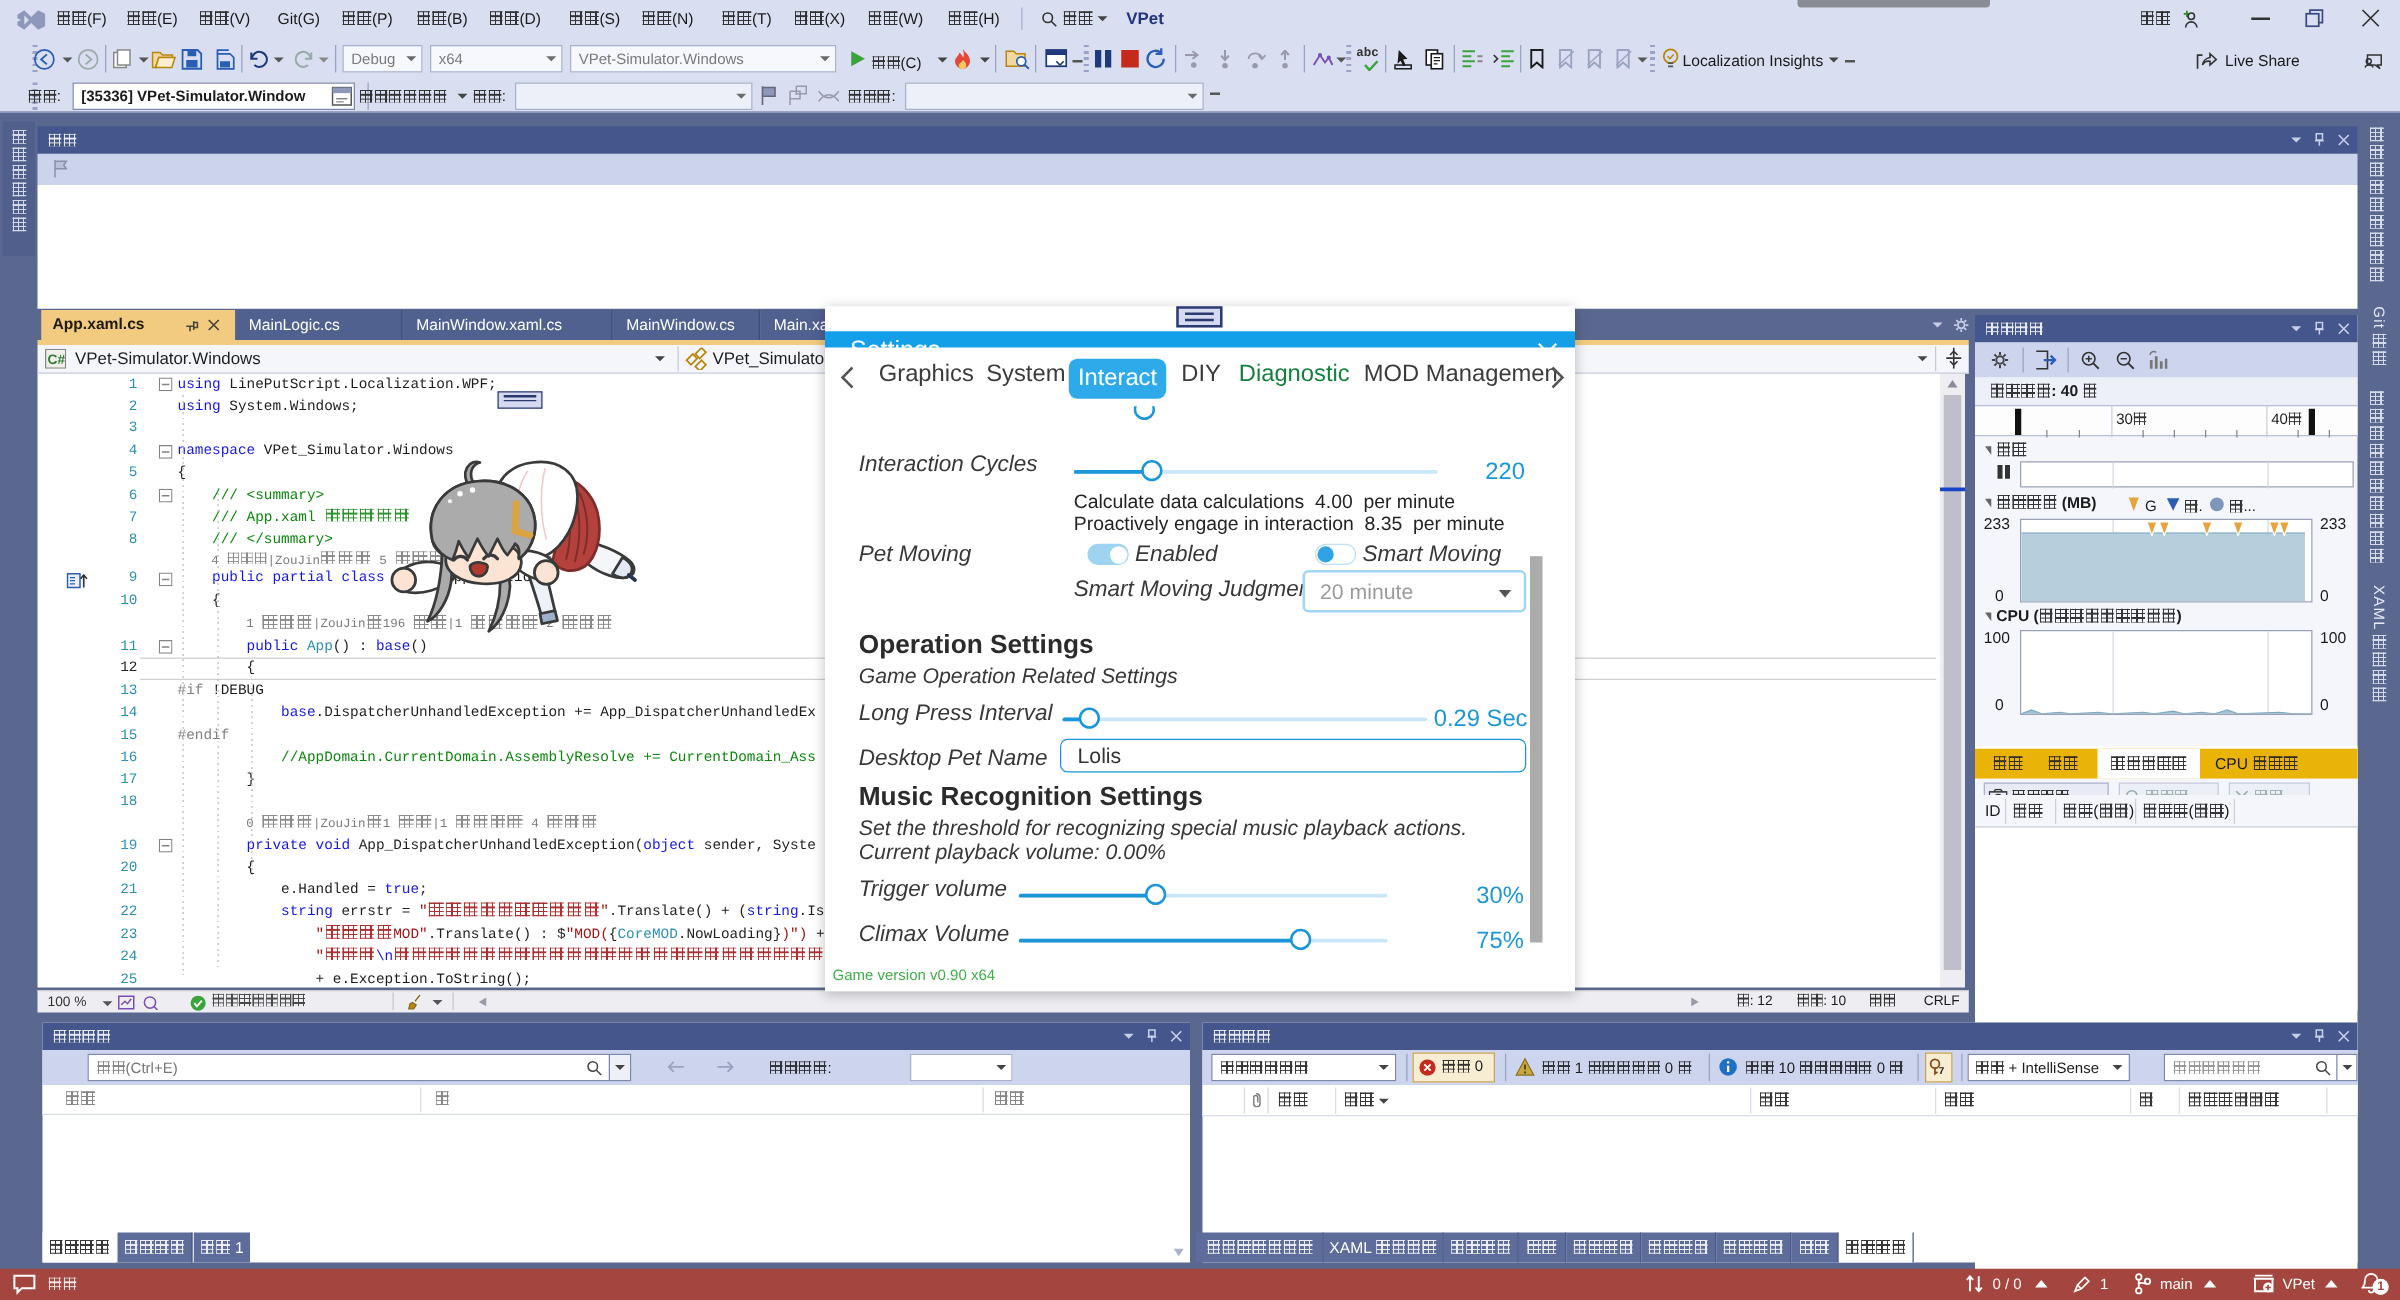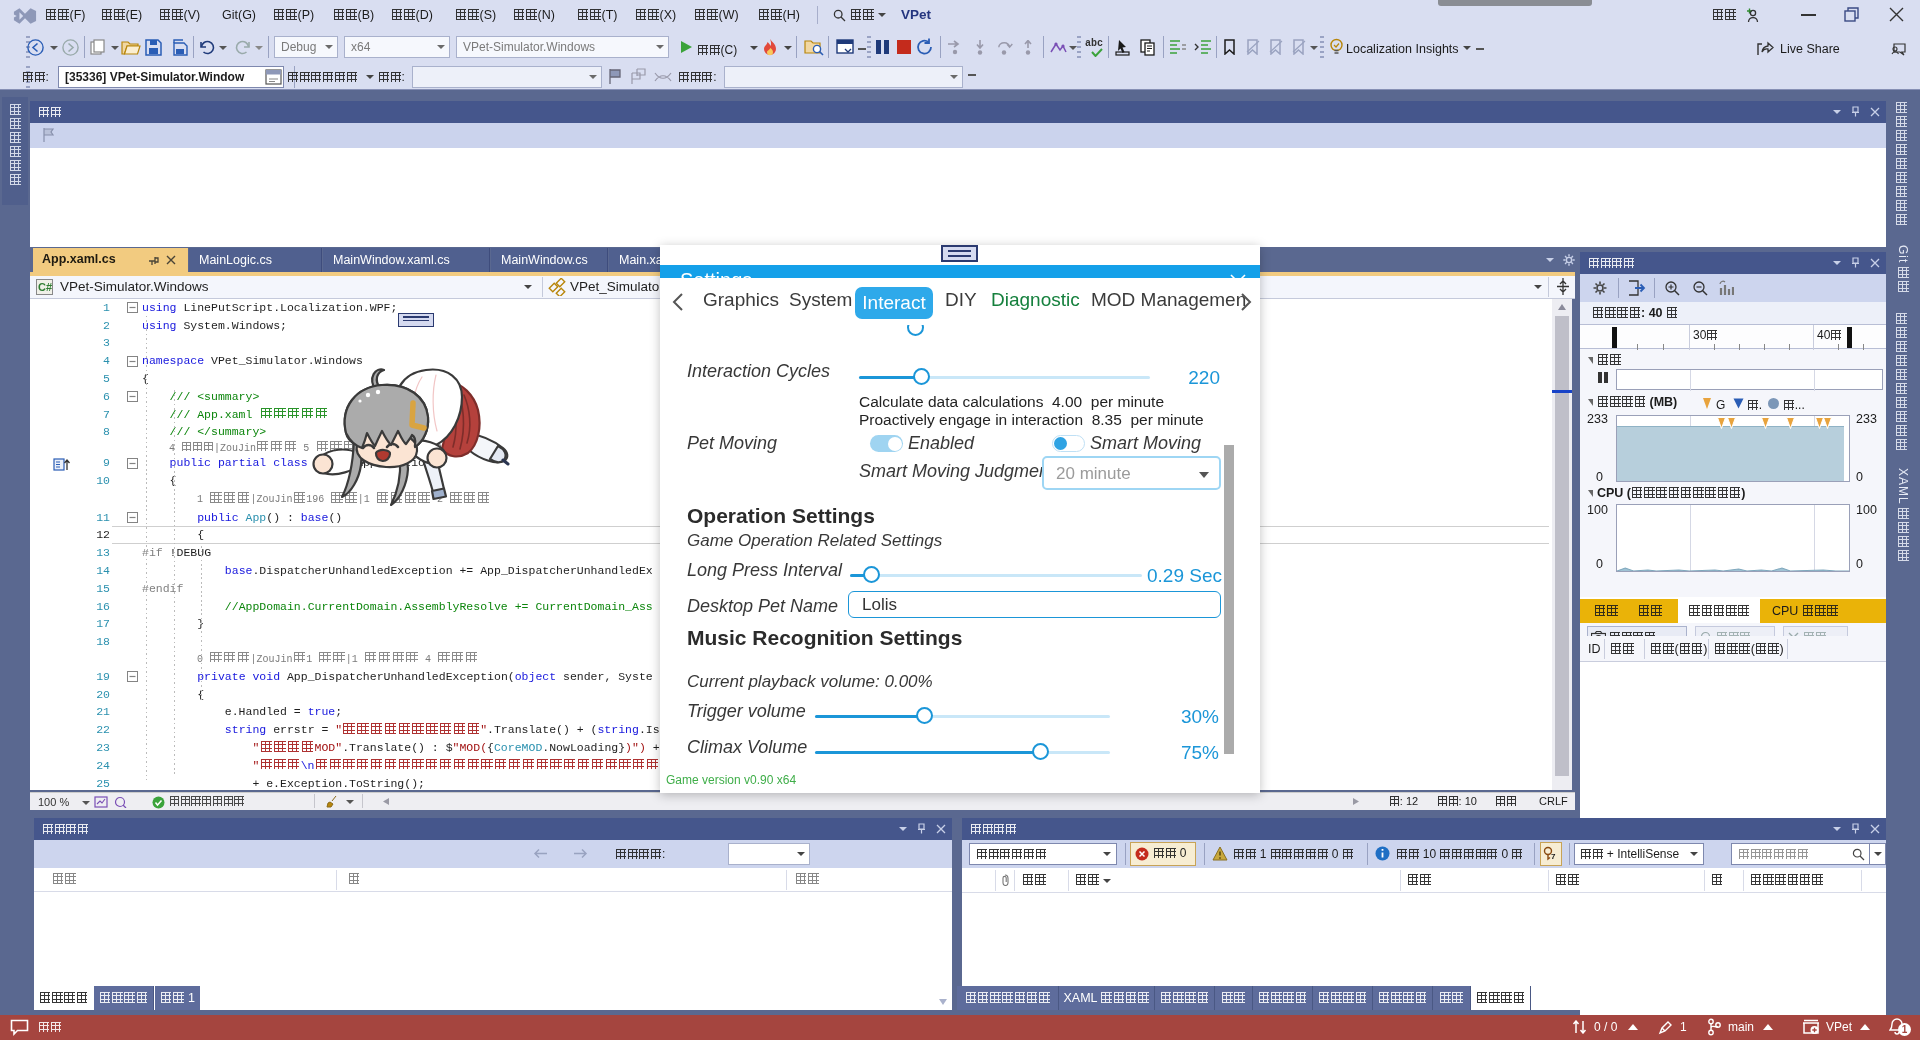--- a/index.html
+++ b/index.html
@@ -713,20 +713,29 @@
 <div class="picons">
  <span class="da2" style="border-top-color:#C8D0E8;"></span>
  <svg width="9" height="11" viewBox="0 0 9 11">
         <path d="M2 1 h5 v5 h-5 Z M1 6.5 h7 M4.5 6.5 v4" fill="none" stroke="#C8D0E8" stroke-width="1.2"></path>
       </svg>
  <svg width="10" height="10" viewBox="0 0 10 10">
         <path d="M1 1 L9 9 M9 1 L1 9" stroke="#C8D0E8" stroke-width="1.3"></path>
       </svg>
 </div>
     <div class="abs" style="left:0;top:22px;width:100%;height:28px;background:#CDD5EE;">
+<span class="abs" style="left:36px;top:3px;width:435px;height:22px;background:#fff;border:1px solid #7E88AE;font-size:12px;color:#777;line-height:20px;padding-left:6px;"><span class="cj"><i></i><i></i></span>(Ctrl+E)
+<svg style="position:absolute;right:22px;top:4px" width="13" height="13" viewBox="0 0 13 13">
+          <circle cx="5.2" cy="5.2" r="3.8" fill="none" stroke="#444" stroke-width="1.2"></circle>
+          <line x1="8" y1="8" x2="12" y2="12" stroke="#444" stroke-width="1.2"></line>
+        </svg>
+<span class="abs" style="right:0;top:0;width:17px;height:20px;border-left:1px solid #7E88AE;background:#EDF0F9;">
+          <span class="da2" style="position:absolute;left:4px;top:8px;"></span>
+        </span>
+</span>
 <svg style="position:absolute;left:499px;top:7px" width="15" height="13" viewBox="0 0 15 13">
         <path d="M14 6.5 H2 M6 2.5 L2 6.5 l4 4" fill="none" stroke="#99A3C0" stroke-width="1.5"></path>
       </svg>
 <svg style="position:absolute;left:539px;top:7px" width="15" height="13" viewBox="0 0 15 13">
         <path d="M1 6.5 H13 M9 2.5 l4 4 l-4 4" fill="none" stroke="#99A3C0" stroke-width="1.5"></path>
       </svg>
 <span style="position:absolute;left:581px;top:7px;font-size:12px;color:#1b1b1b;"><span class="cj"><i></i><i></i><i></i><i></i></span>:</span>
 <span class="abs" style="left:694px;top:3px;width:82px;height:22px;background:#fff;border:1px solid #A9B1CC;">
         <span class="da2" style="position:absolute;right:4px;top:8px;"></span>
       </span>
@@ -917,20 +926,21 @@
       <div class="dlg-lbl" style="left:27px;top:235px;">Long Press Interval</div>
       <div class="track" style="left:190px;top:249px;width:292px;"></div>
       <div class="fill" style="left:190px;top:249px;width:22px;"></div>
       <div class="thumb" style="left:203px;top:241px;"></div>
       <div class="dlg-val" style="left:462px;top:240px;width:100px;">0.29 Sec</div>
       <div class="dlg-lbl" style="left:27px;top:271px;">Desktop Pet Name</div>
       <div class="abs" style="left:188px;top:266px;width:373px;height:27px;background:#fff;border:1.8px solid #1B96D8;border-radius:6px;">
 <span style="position:absolute;left:13px;top:3px;font-size:17px;color:#333;">Lolis</span>
       </div>
       <div class="dlg-h" style="left:27px;top:301px;">Music Recognition Settings</div>
+      <div class="dlg-lbl" style="left:27px;top:328px;font-size:17px;">Set the threshold for recognizing special music playback actions.</div>
       <div class="dlg-lbl" style="left:27px;top:347px;font-size:17px;">Current playback volume: 0.00%</div>
       <div class="dlg-lbl" style="left:27px;top:376px;">Trigger volume</div>
       <div class="track" style="left:155px;top:390px;width:295px;"></div>
       <div class="fill" style="left:155px;top:390px;width:110px;"></div>
       <div class="thumb" style="left:256px;top:382px;"></div>
       <div class="dlg-val" style="left:459px;top:381px;width:100px;">30%</div>
       <div class="dlg-lbl" style="left:27px;top:412px;">Climax Volume</div>
       <div class="track" style="left:155px;top:426px;width:295px;"></div>
       <div class="fill" style="left:155px;top:426px;width:226px;"></div>
       <div class="thumb" style="left:372px;top:418px;"></div>

